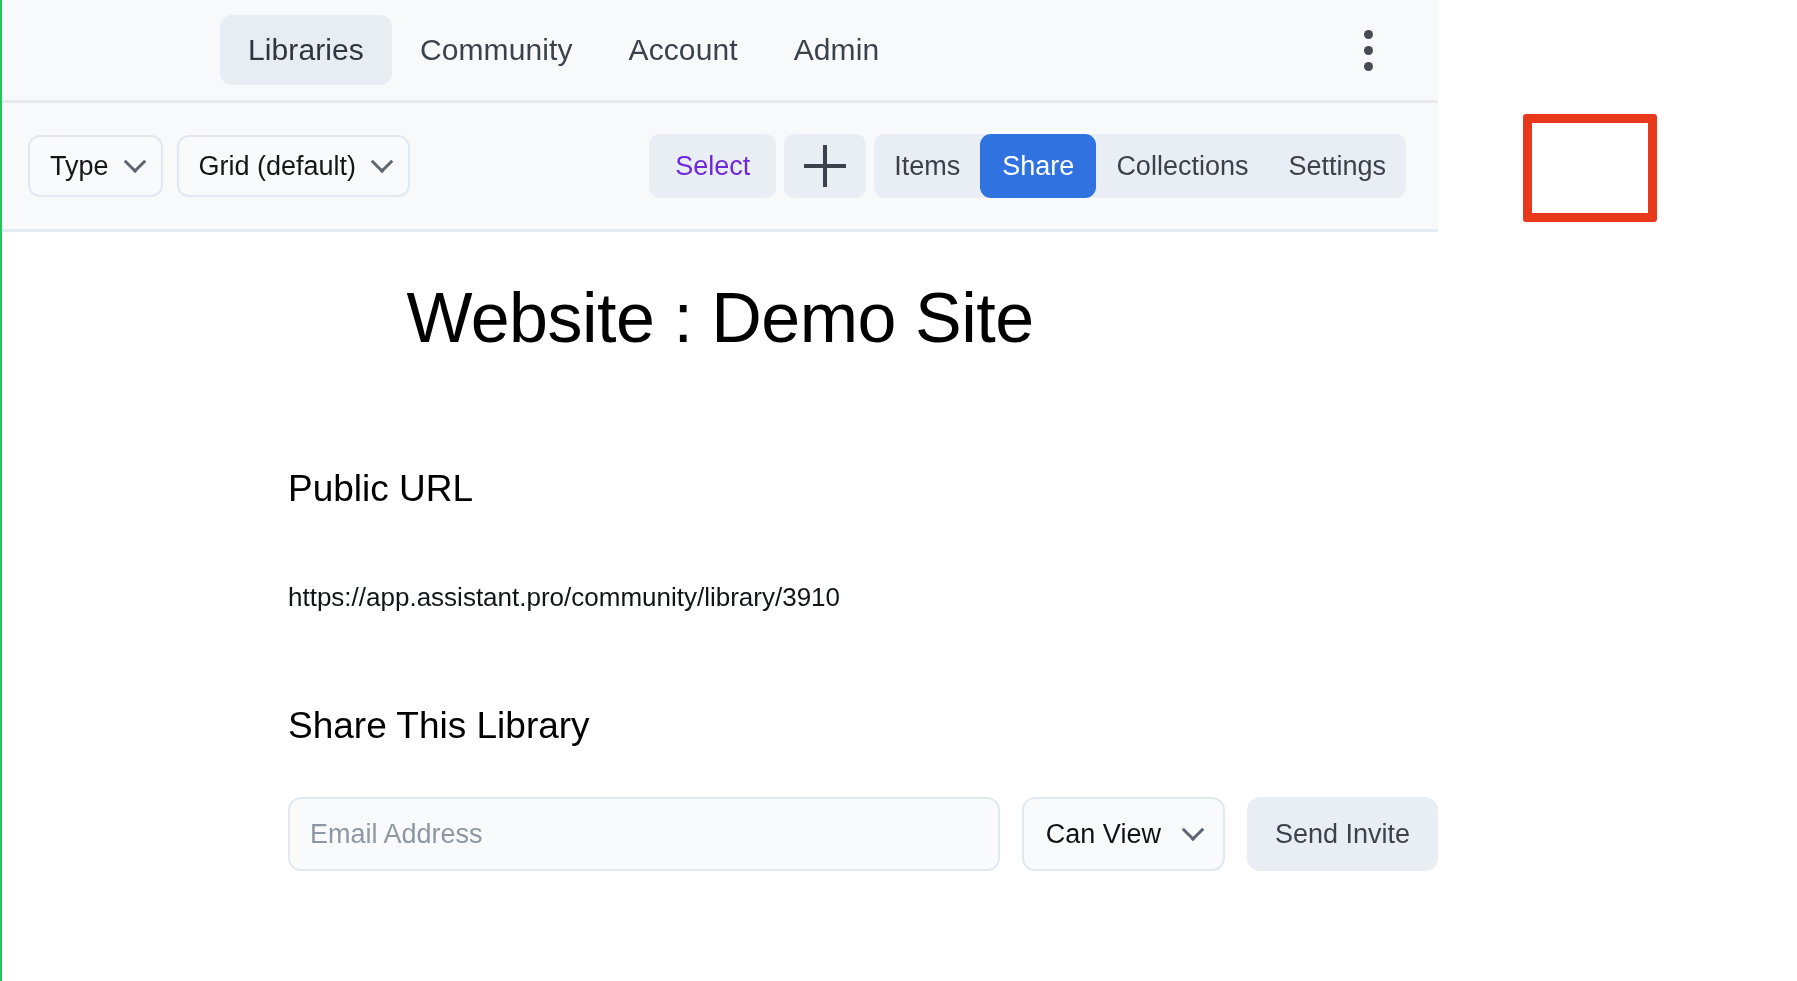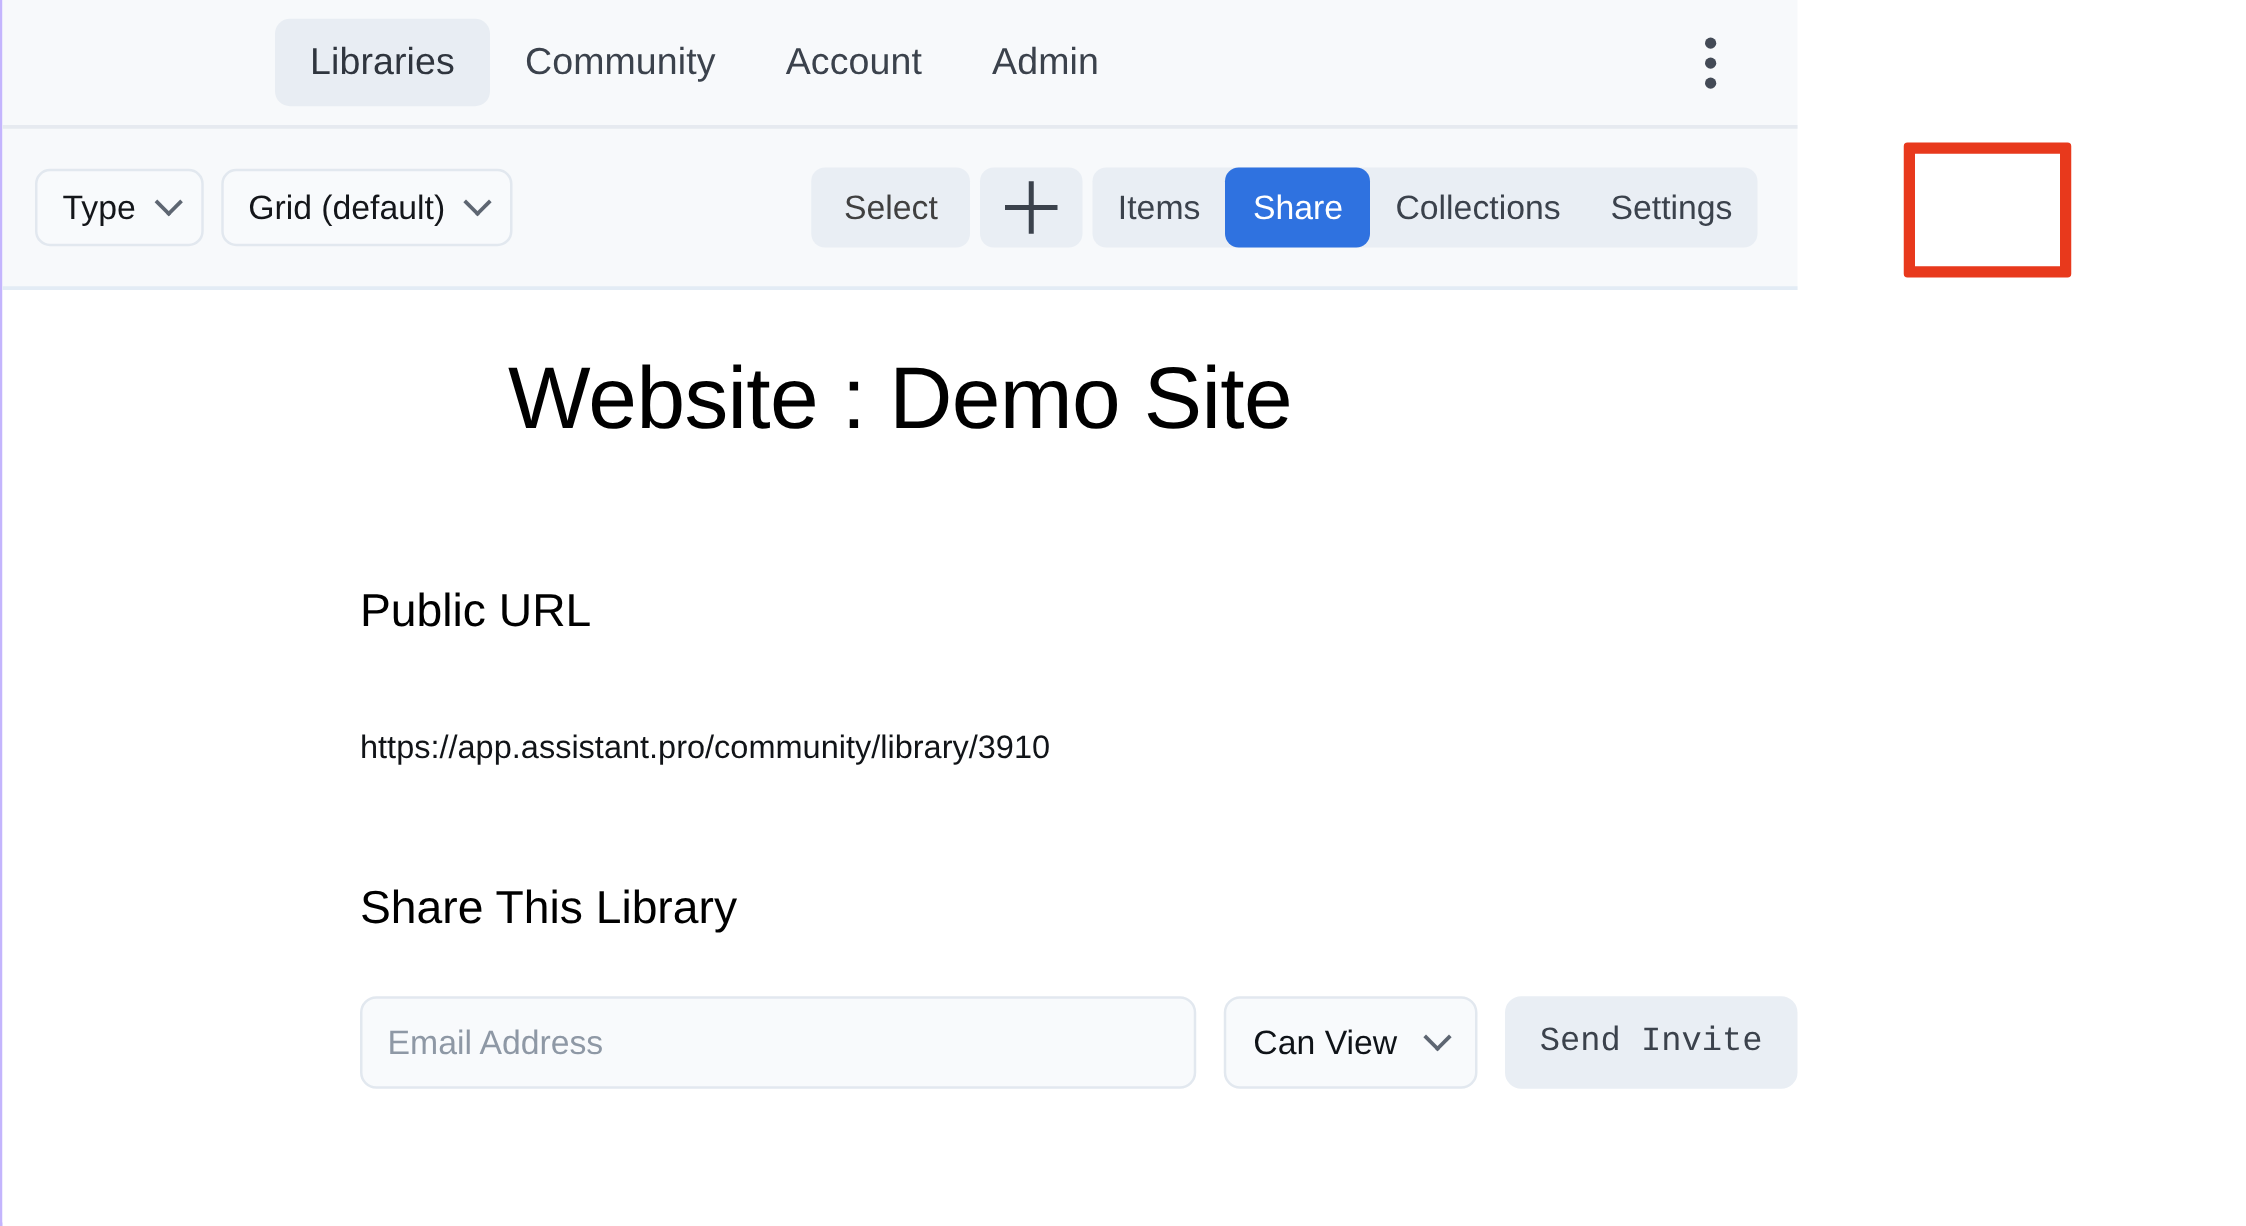--- a/index.html
+++ b/index.html
@@ -10,21 +10,21 @@
     background: #ffffff;
     font-family: "Liberation Sans", sans-serif;
     overflow: hidden;
   }
 
   #app {
     position: relative;
     width: 1438px;
     height: 981px;
     background: #ffffff;
-    border-left: 2px solid #c4b5fd;
+    border-left: 2px solid #22c55e;
   }
 
   
   .topnav {
     position: relative;
     height: 100px;
     background: #f7f9fb;
     display: flex;
     align-items: center;
     padding-left: 218px;
@@ -102,21 +102,21 @@
     transform: rotate(45deg) translate(-3px,-3px);
   }
 
   .tb-btn {
     height: 64px;
     background: #e9eef4;
     border: none;
     border-radius: 11px;
     font-size: 27px;
     font-family: "Liberation Sans", sans-serif;
-    color: #404040;
+    color: #6d28d9;
     display: flex;
     align-items: center;
     justify-content: center;
     padding: 0 26px;
     white-space: nowrap;
   }
   .tb-btn.plus { padding: 0 20px; }
   .plus-glyph {
     position: relative;
     width: 42px;
@@ -232,21 +232,21 @@
     font-size: 27px;
     color: #0f1318;
     white-space: nowrap;
   }
   .send-btn {
     height: 74px;
     background: #e9eef4;
     border: none;
     border-radius: 13px;
     font-size: 27px;
-    font-family: Liberation Mono, monospace;
+    font-family: Liberation Sans, sans-serif;
     color: #3b424c;
     padding: 12px 28px;
     white-space: nowrap;
   }
 </style>
 </head>
 <body>
 
 <div id="app">
 

